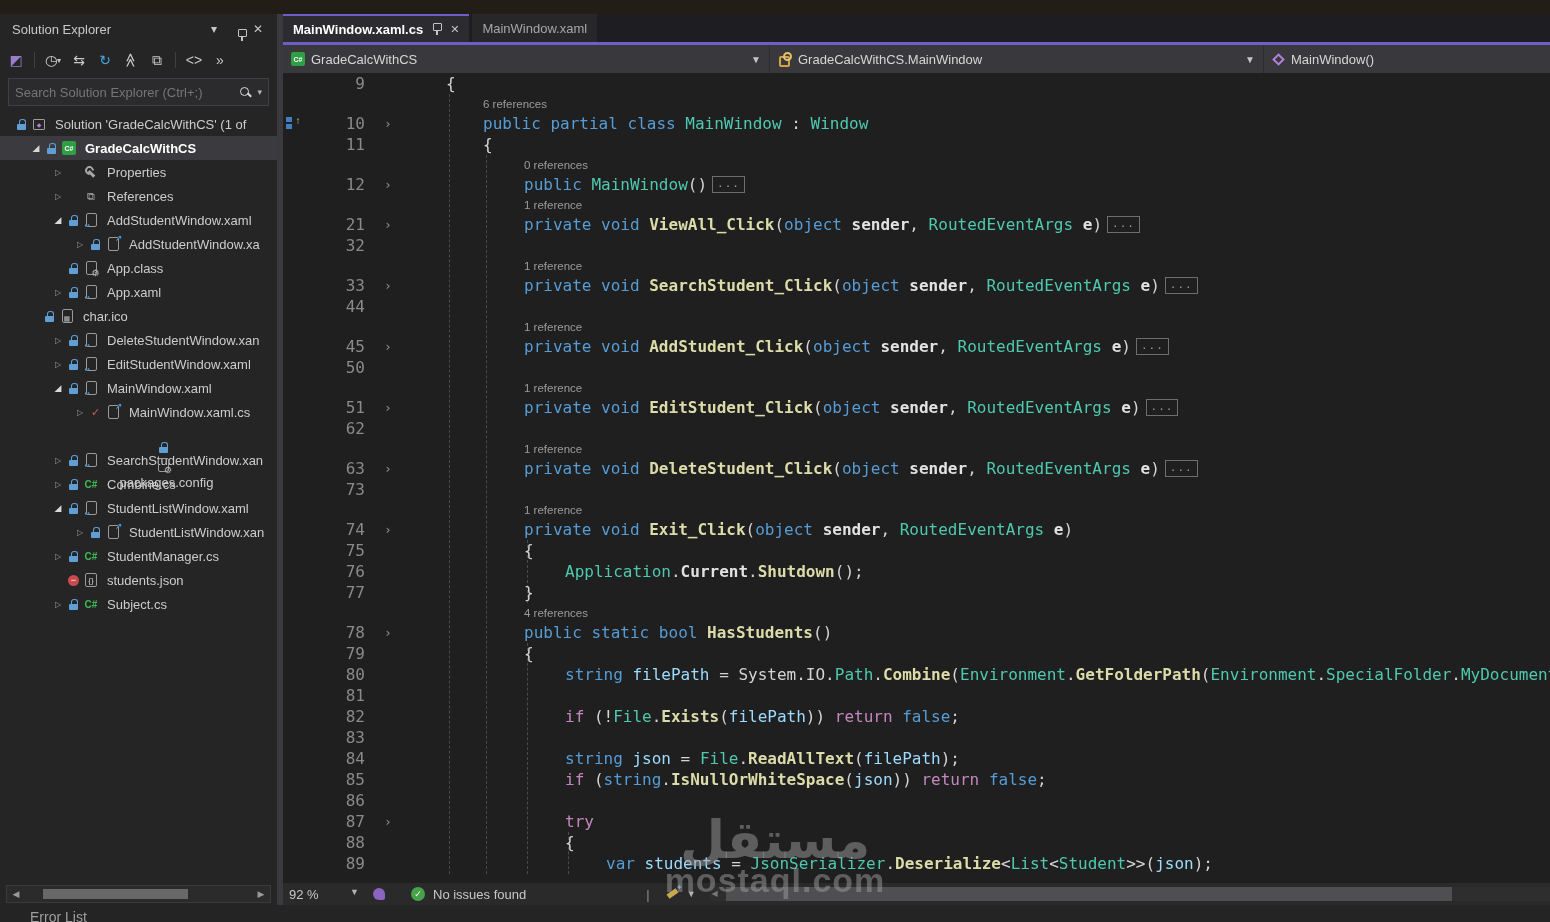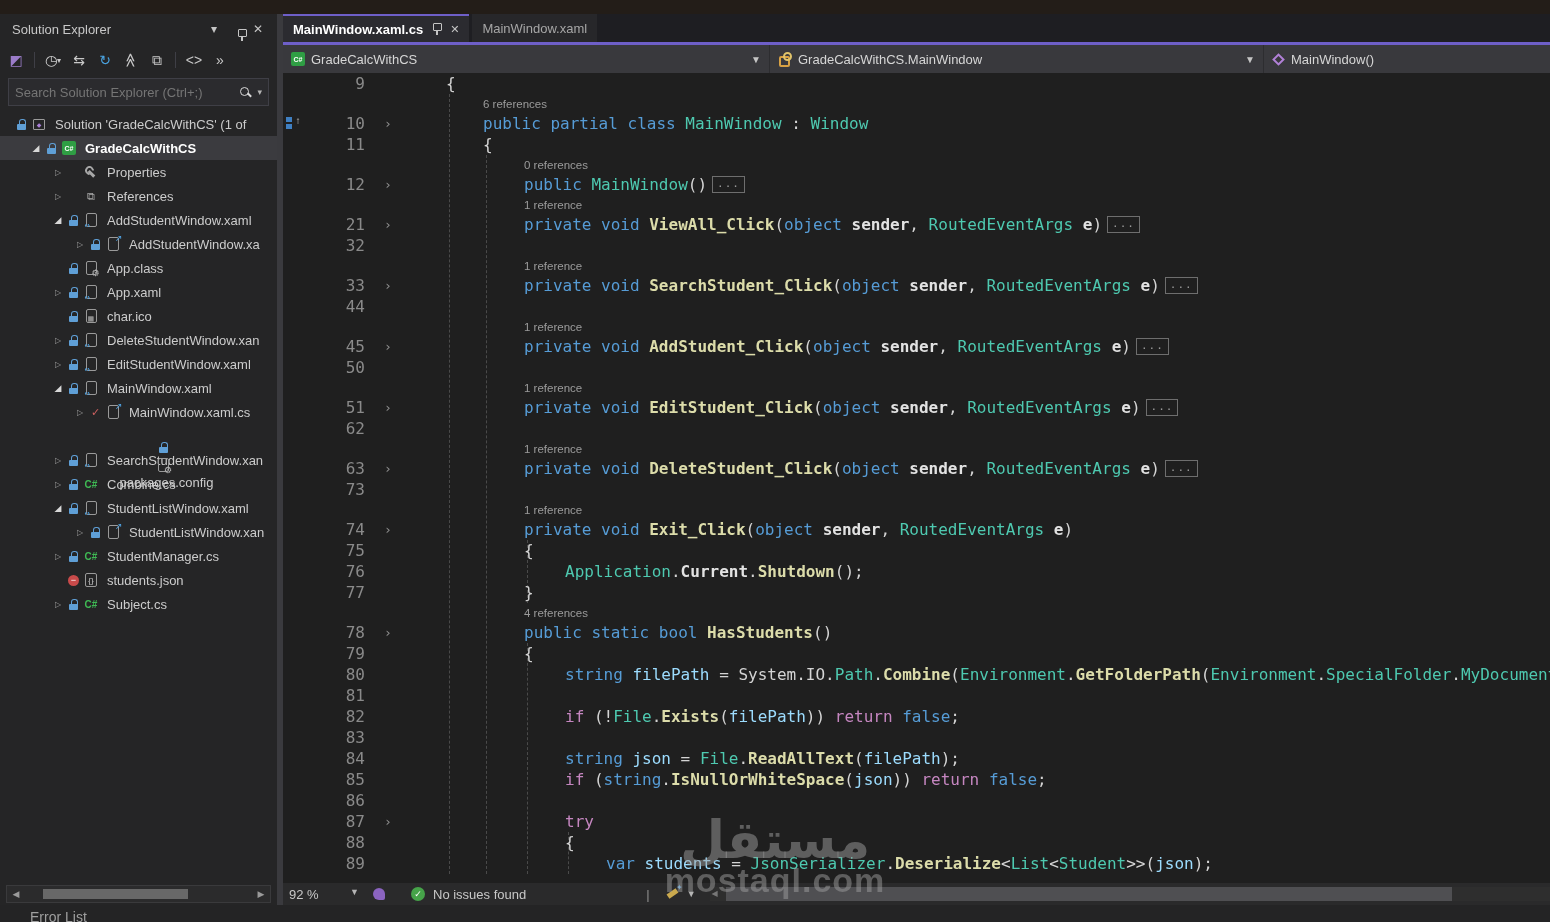--- a/index.html
+++ b/index.html
@@ -261,21 +261,21 @@
         <div class="trow" style="padding-left: 50px;">
           <span class="tarrow">▷</span>
           <span class="tstat">
             <span class="lockic"></span>
           </span>
           <span class="ficon">
             <span class="fi fi-xaml"></span>
           </span>
           <span class="tlabel">App.xaml</span>
         </div>
-        <div class="trow" style="padding-left: 50px;">
+        <div class="trow" style="padding-left: 26px;">
           <span class="tarrow"></span>
           <span class="tstat">
             <span class="lockic"></span>
           </span>
           <span class="ficon">
             <span class="fi fi-ico"></span>
           </span>
           <span class="tlabel">char.ico</span>
         </div>
         <div class="trow" style="padding-left: 50px;">

